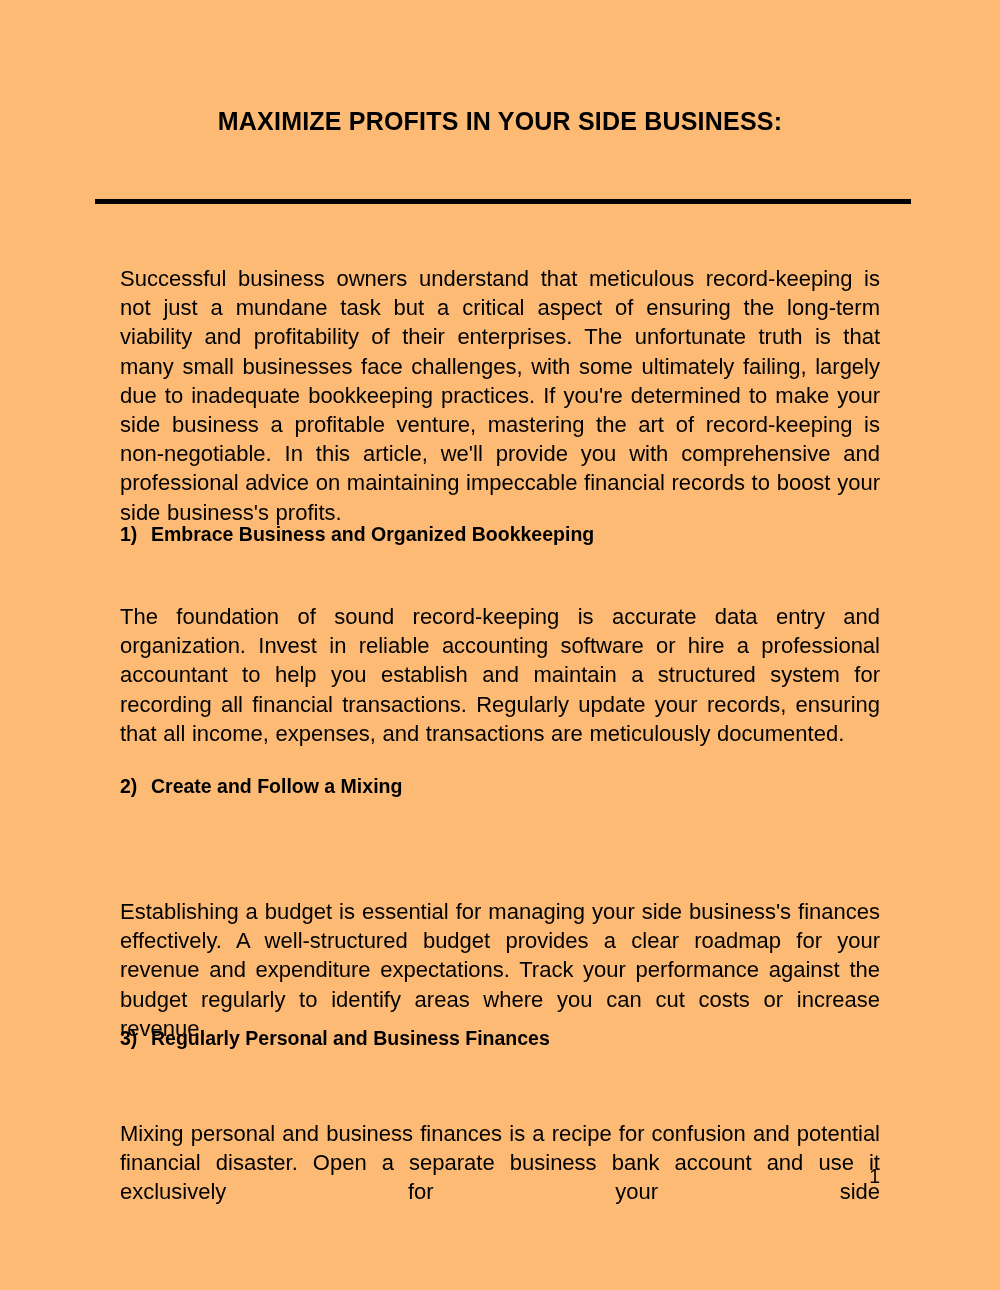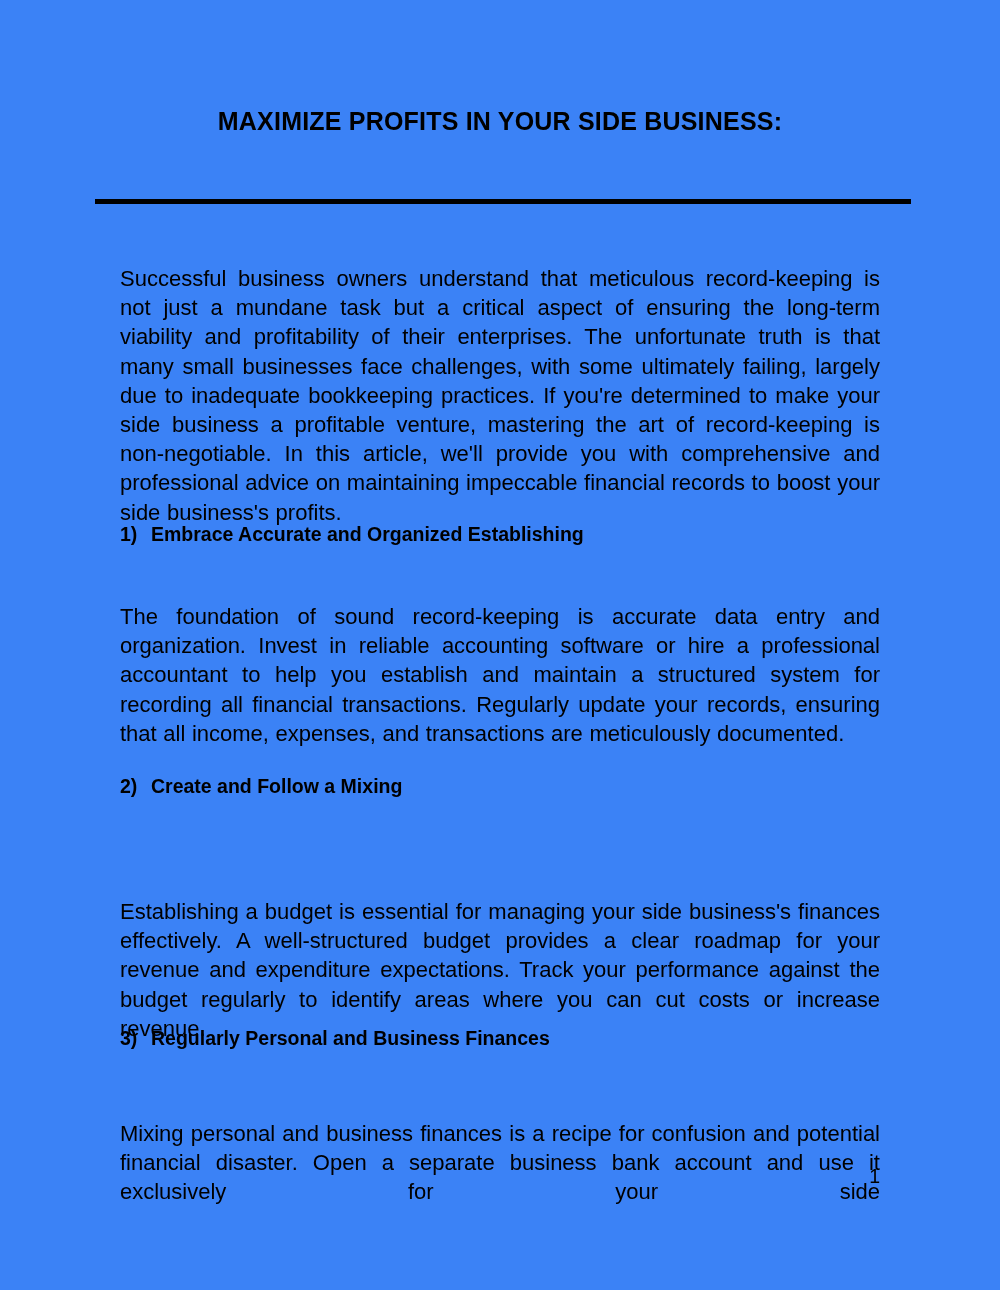--- a/index.html
+++ b/index.html
@@ -4,21 +4,21 @@
 <style>
   html, body {
     margin: 0;
     padding: 0;
     background: #ffffff;
   }
   .page {
     position: relative;
     width: 1000px;
     height: 1290px;
-    background: #3b82f6;
+    background: #fdba74;
     color: #000000;
     font-family: "Liberation Sans", sans-serif;
     overflow: hidden;
   }
   .content {
     position: absolute;
     left: 120px;
     top: 0;
     width: 760px;
     height: 100%;
@@ -98,21 +98,21 @@
     <h1 class="doc-title">
       <span class="title-line">MAXIMIZE PROFITS IN YOUR SIDE BUSINESS:</span>
     </h1>
 
     <div class="title-rule"></div>
 
     <p class="body-par intro">Successful business owners understand that meticulous record-keeping is not just a mundane task but a critical aspect of ensuring the long-term viability and profitability of their enterprises. The unfortunate truth is that many small businesses face challenges, with some ultimately failing, largely due to inadequate bookkeeping practices. If you're determined to make your side business a profitable venture, mastering the art of record-keeping is non-negotiable. In this article, we'll provide you with comprehensive and professional advice on maintaining impeccable financial records to boost your side business's profits.</p>
 
     <div class="section-heading sec1-head">
       <span class="sec-num">1)</span>
-      <span class="sec-title">Embrace Accurate and Organized Establishing</span>
+      <span class="sec-title">Embrace Business and Organized Bookkeeping</span>
     </div>
     <p class="body-par sec1-body">The foundation of sound record-keeping is accurate data entry and organization. Invest in reliable accounting software or hire a professional accountant to help you establish and maintain a structured system for recording all financial transactions. Regularly update your records, ensuring that all income, expenses, and transactions are meticulously documented.</p>
 
     <div class="section-heading sec2-head">
       <span class="sec-num">2)</span>
       <span class="sec-title">Create and Follow a Mixing</span>
     </div>
     <p class="body-par sec2-body">Establishing a budget is essential for managing your side business's finances effectively. A well-structured budget provides a clear roadmap for your revenue and expenditure expectations. Track your performance against the budget regularly to identify areas where you can cut costs or increase revenue.</p>
 
     <div class="section-heading sec3-head">

